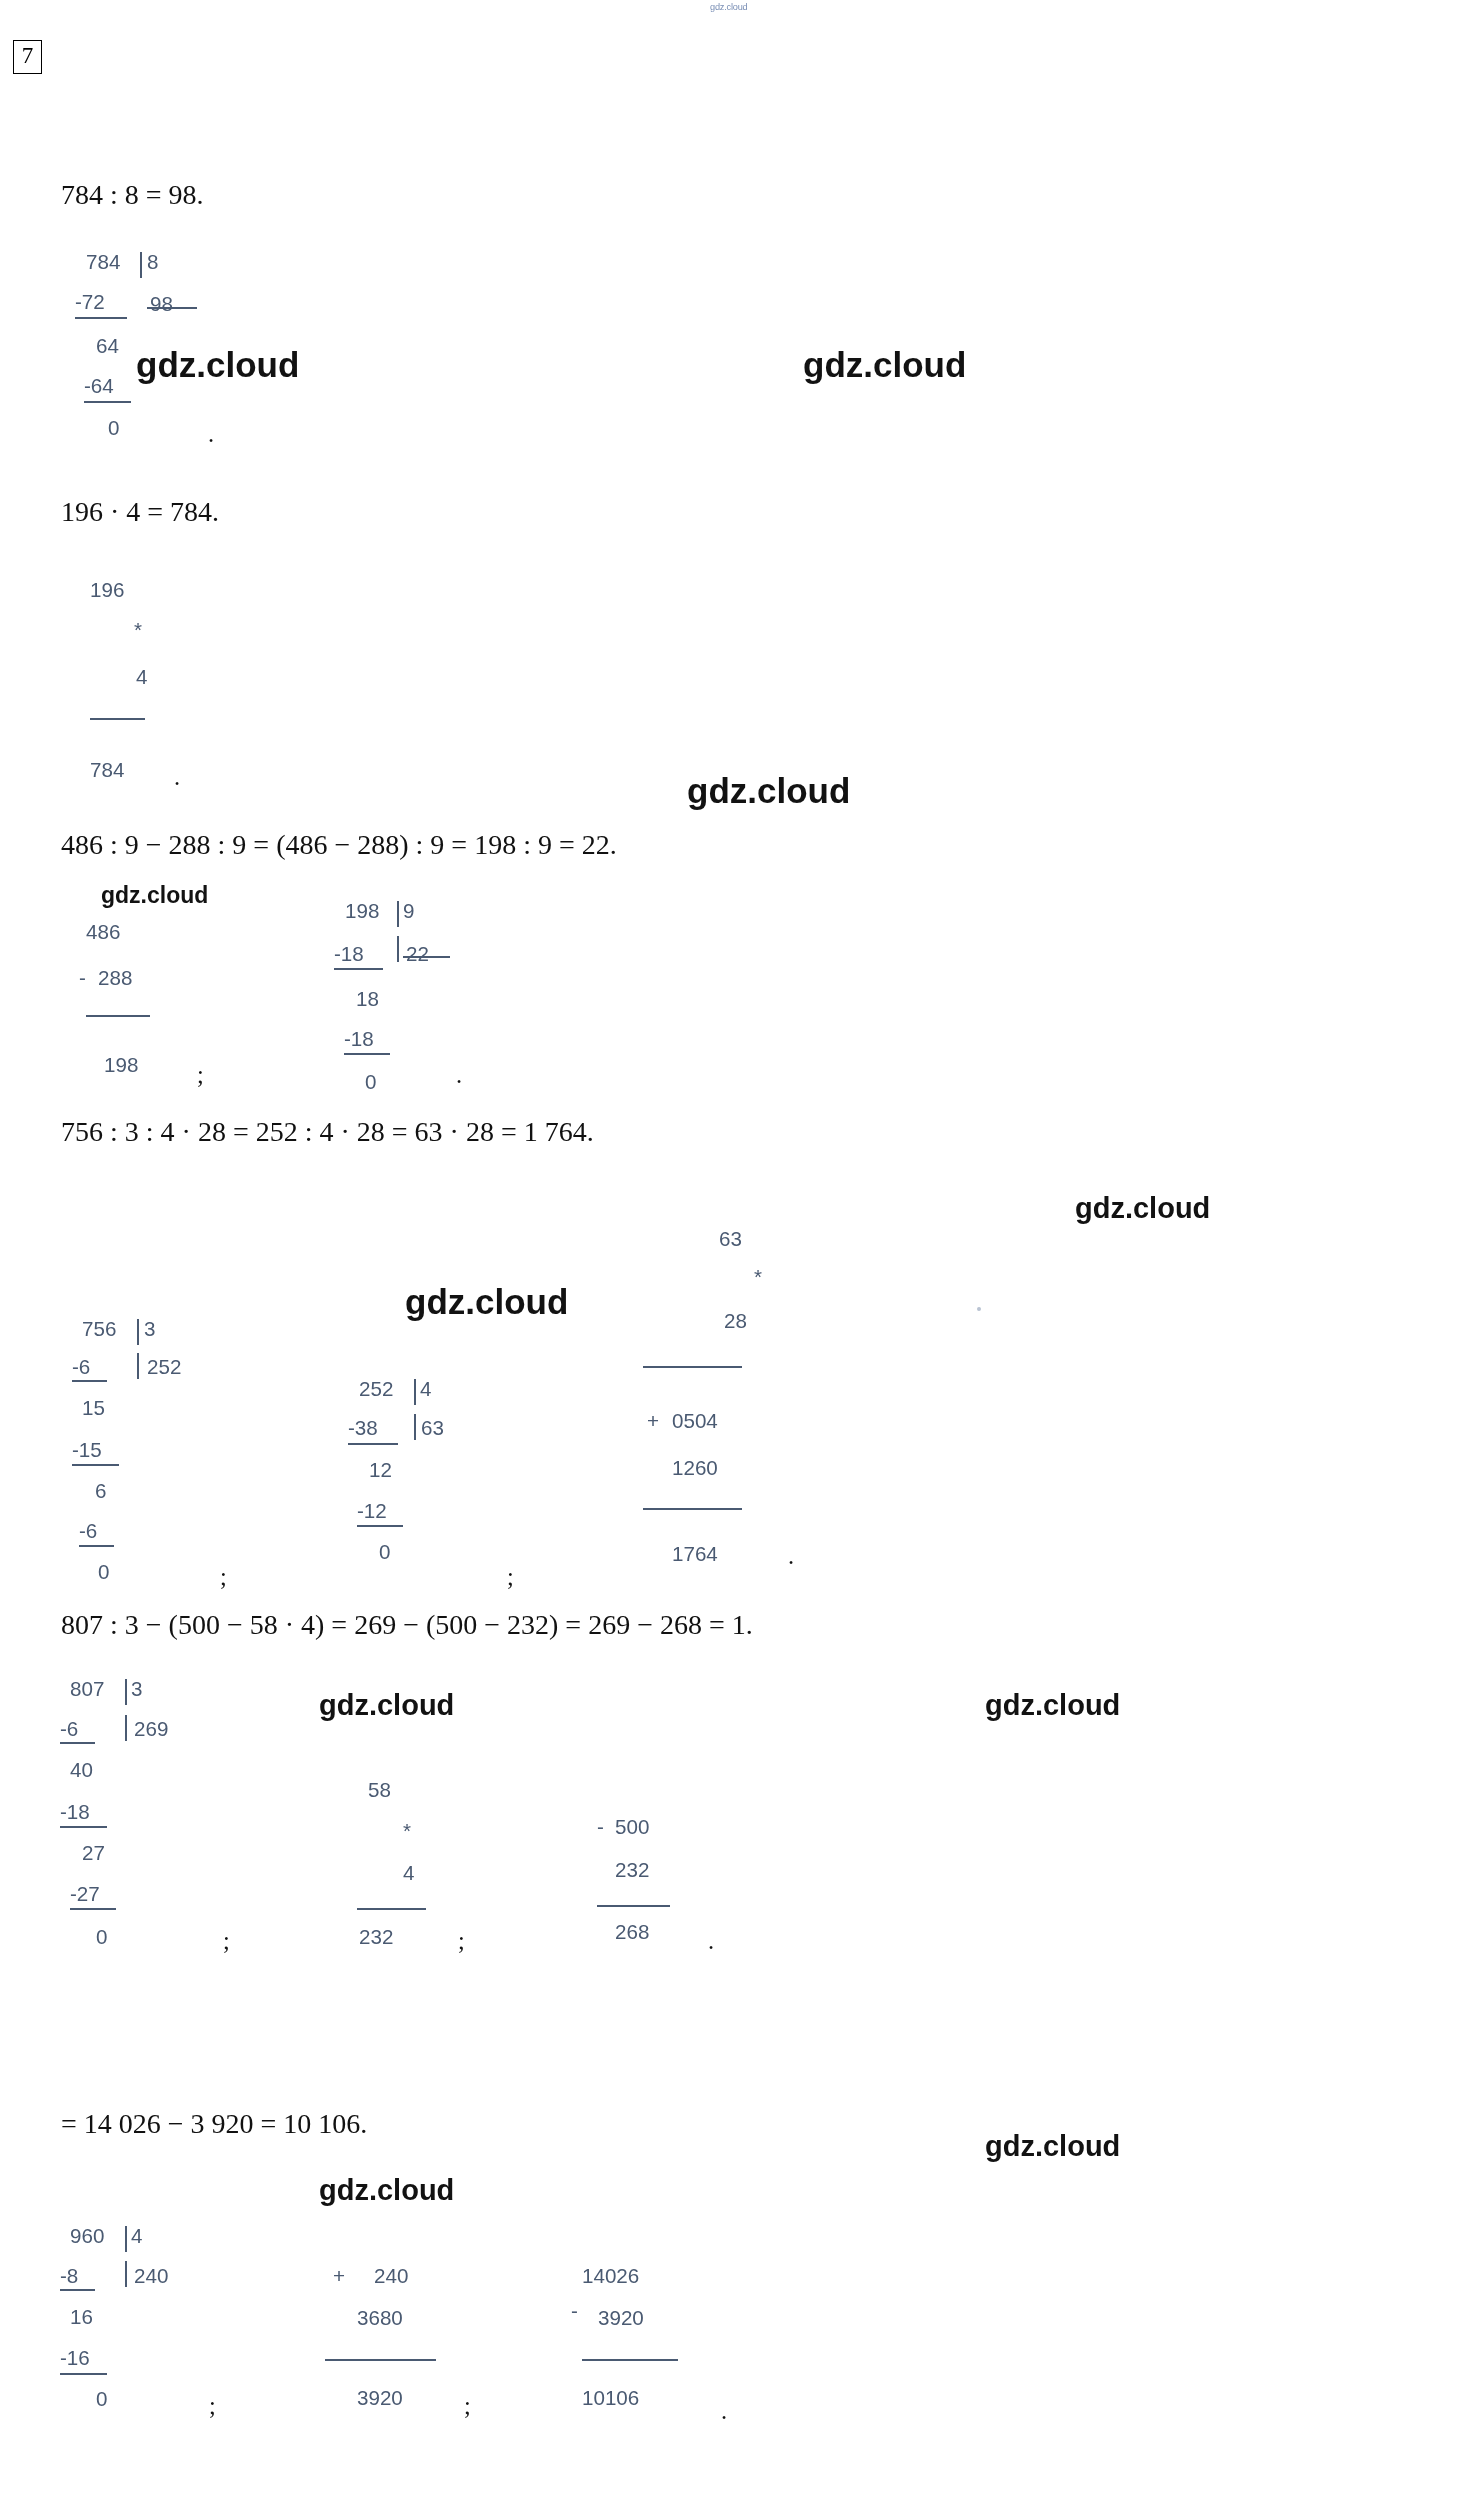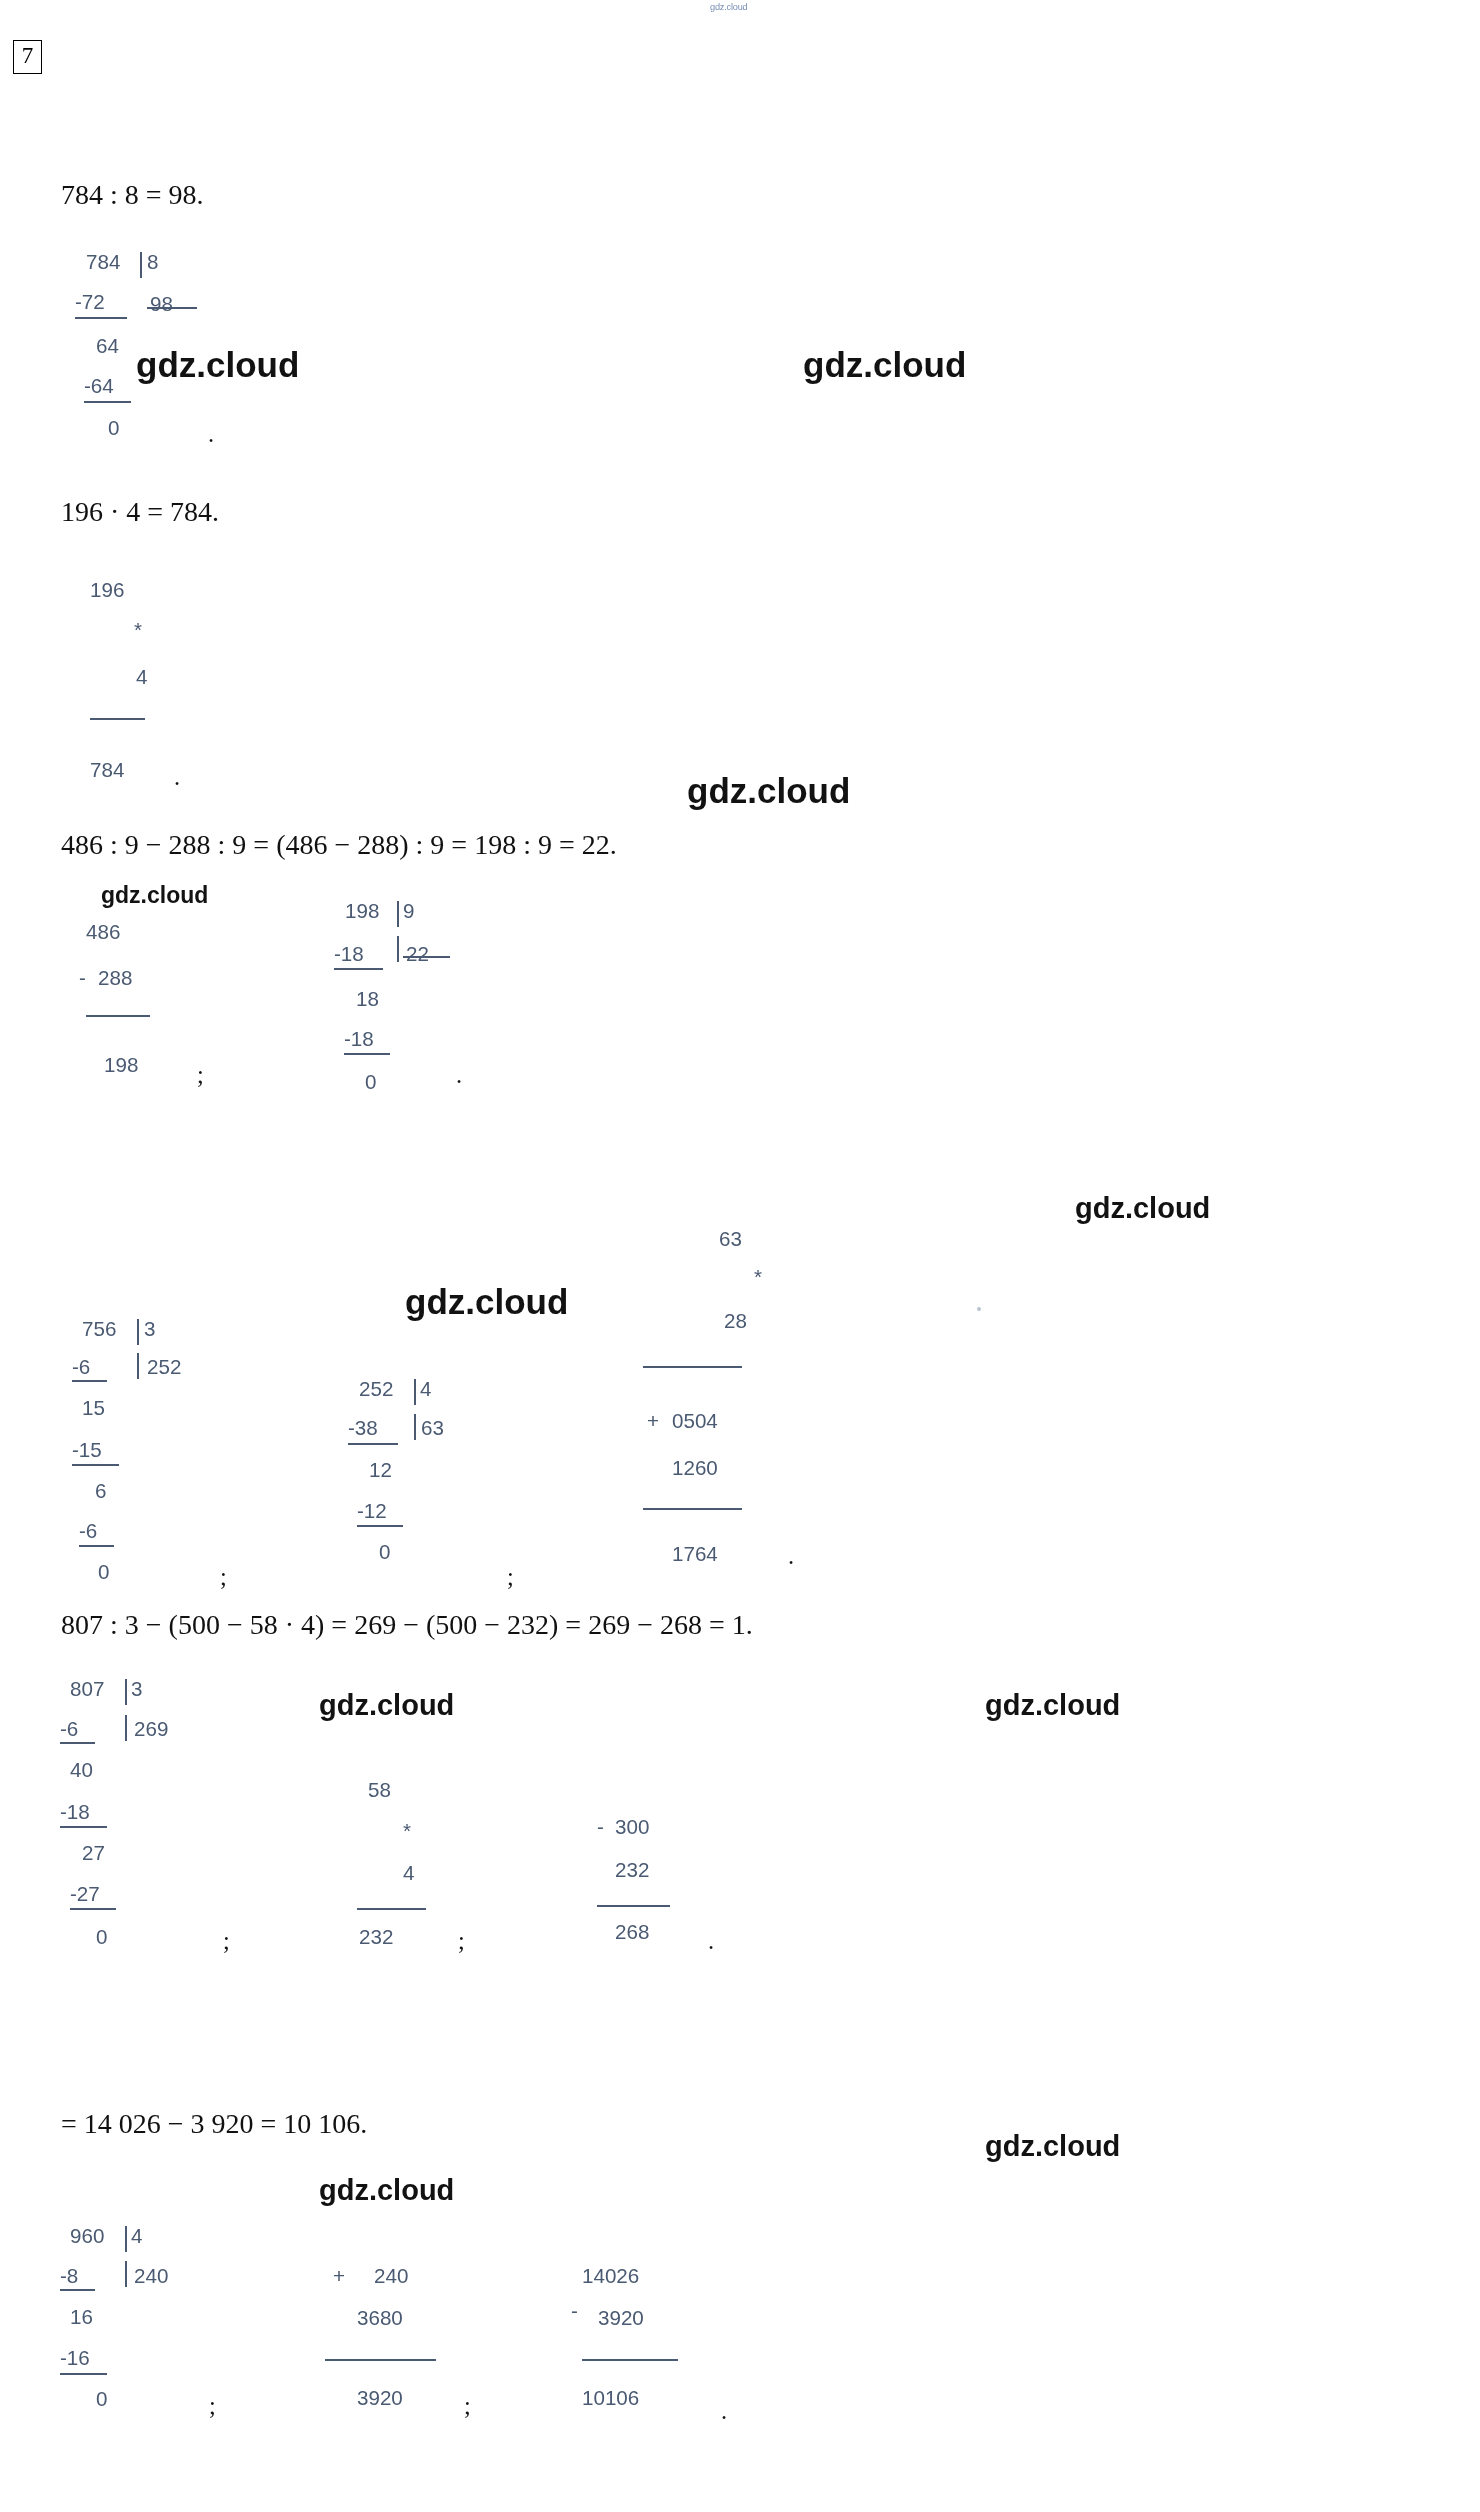--- a/index.html
+++ b/index.html
@@ -152,20 +152,21 @@
   <div class="rule-h" style="left:334px; top:968px; width:49px;"></div>
   <div class="rule-v" style="left:397px; top:936px; height:26px;"></div>
   <div class="rule-h" style="left:403px; top:956px; width:47px;"></div>
   <div class="work" style="left:406px; top:944px;">22</div>
   <div class="work" style="left:356px; top:989px;">18</div>
   <div class="work" style="left:344px; top:1029px;">-18</div>
   <div class="rule-h" style="left:344px; top:1053px; width:46px;"></div>
   <div class="work" style="left:365px; top:1072px;">0</div>
   <div class="punc" style="left:456px; top:1061px;">.</div>
 
+  <div class="eq" style="left:61px; top:1116px;">756 : 3 : 4 · 28 = 252 : 4 · 28 = 63 · 28 = 1 764.</div>
 
   <div class="wm med" style="left:1075px; top:1192px;">gdz.cloud</div>
 
   <div class="work" style="left:719px; top:1229px;">63</div>
   <div class="work" style="left:754px; top:1267px;">*</div>
   <div class="work" style="left:724px; top:1311px;">28</div>
   <div class="rule-h" style="left:643px; top:1366px; width:99px;"></div>
   <div class="work" style="left:672px; top:1411px;">0504</div>
   <div class="work" style="left:647px; top:1411px;">+</div>
   <div class="work" style="left:672px; top:1458px;">1260</div>
@@ -226,21 +227,21 @@
   <div class="work" style="left:96px; top:1927px;">0</div>
   <div class="punc" style="left:223px; top:1927px;">;</div>
 
   <div class="work" style="left:368px; top:1780px;">58</div>
   <div class="work" style="left:403px; top:1821px;">*</div>
   <div class="work" style="left:403px; top:1863px;">4</div>
   <div class="rule-h" style="left:357px; top:1908px; width:69px;"></div>
   <div class="work" style="left:359px; top:1927px;">232</div>
   <div class="punc" style="left:458px; top:1927px;">;</div>
 
-  <div class="work" style="left:615px; top:1817px;">300</div>
+  <div class="work" style="left:615px; top:1817px;">500</div>
   <div class="work" style="left:597px; top:1817px;">-</div>
   <div class="work" style="left:615px; top:1860px;">232</div>
   <div class="rule-h" style="left:597px; top:1905px; width:73px;"></div>
   <div class="work" style="left:615px; top:1922px;">268</div>
   <div class="punc" style="left:708px; top:1927px;">.</div>
 
   <div class="eq" style="left:61px; top:2108px;">= 14 026 − 3 920 = 10 106.</div>
 
   <div class="wm med" style="left:985px; top:2130px;">gdz.cloud</div>
   <div class="wm med" style="left:319px; top:2174px;">gdz.cloud</div>

